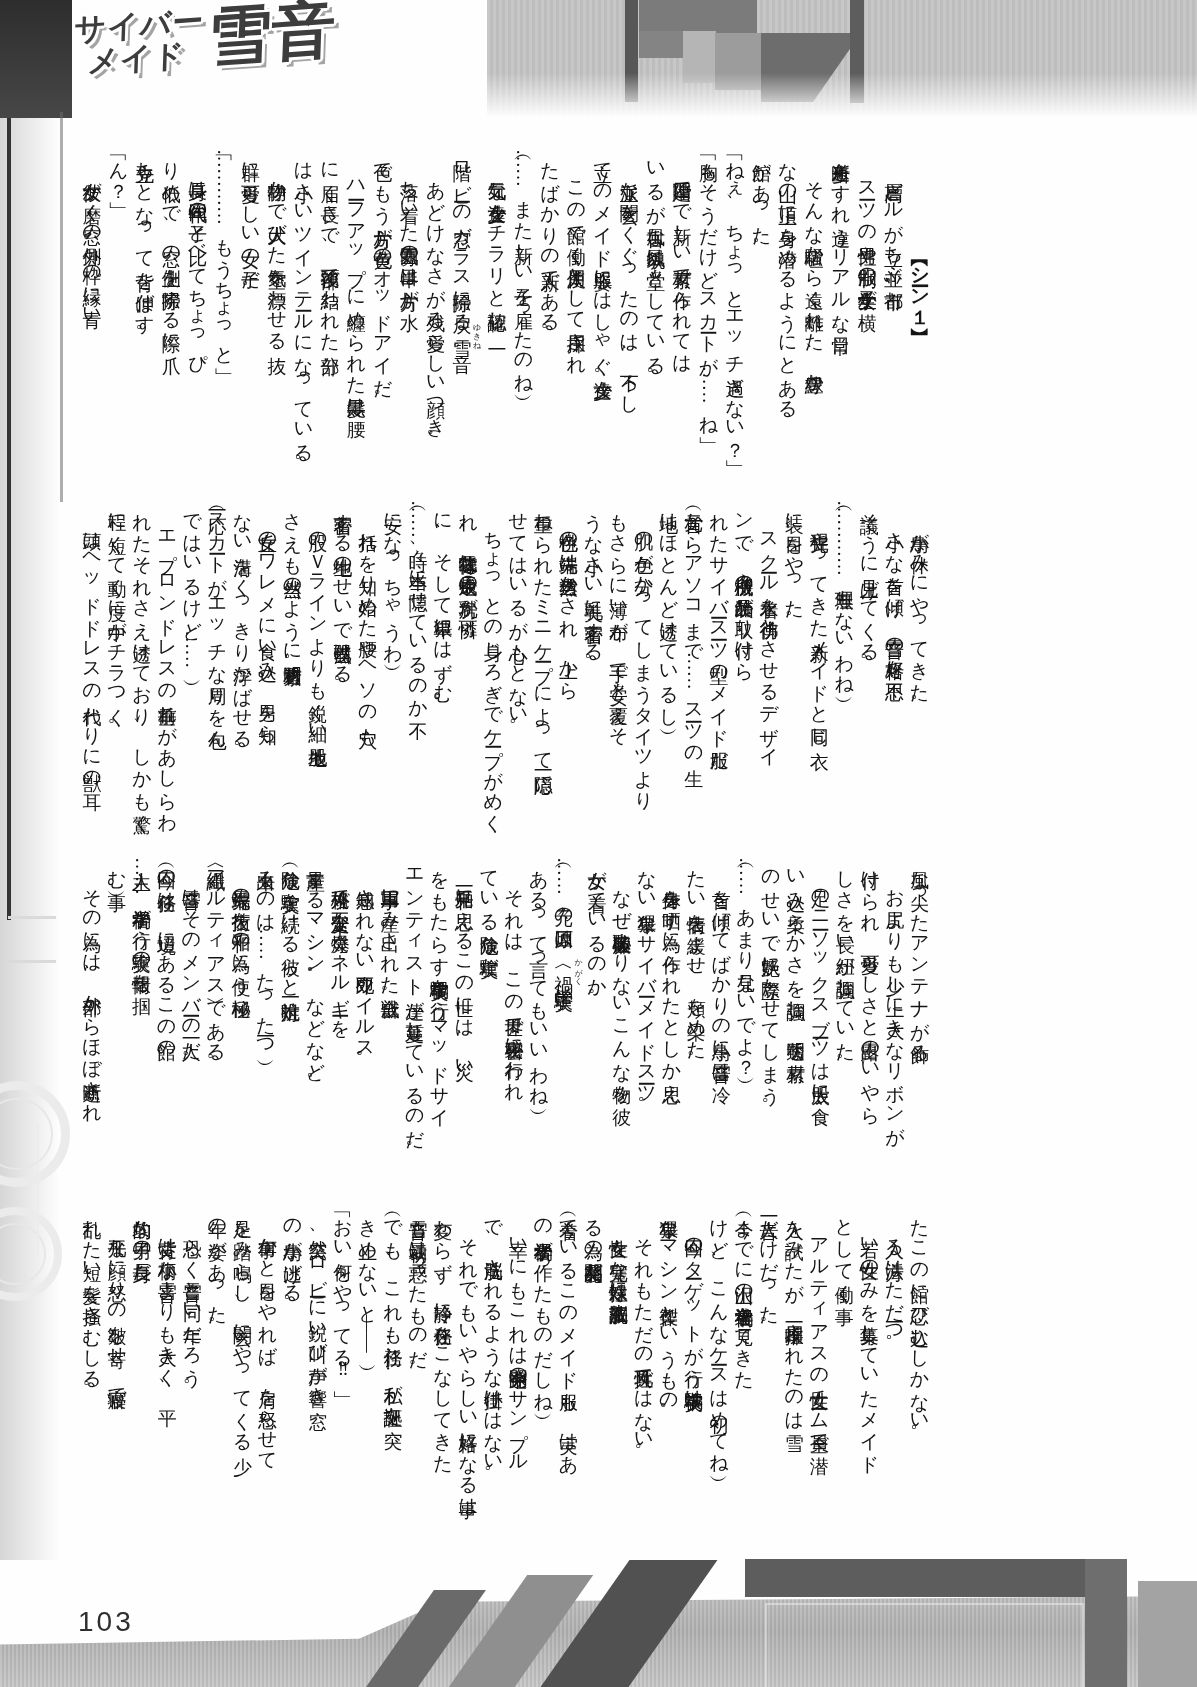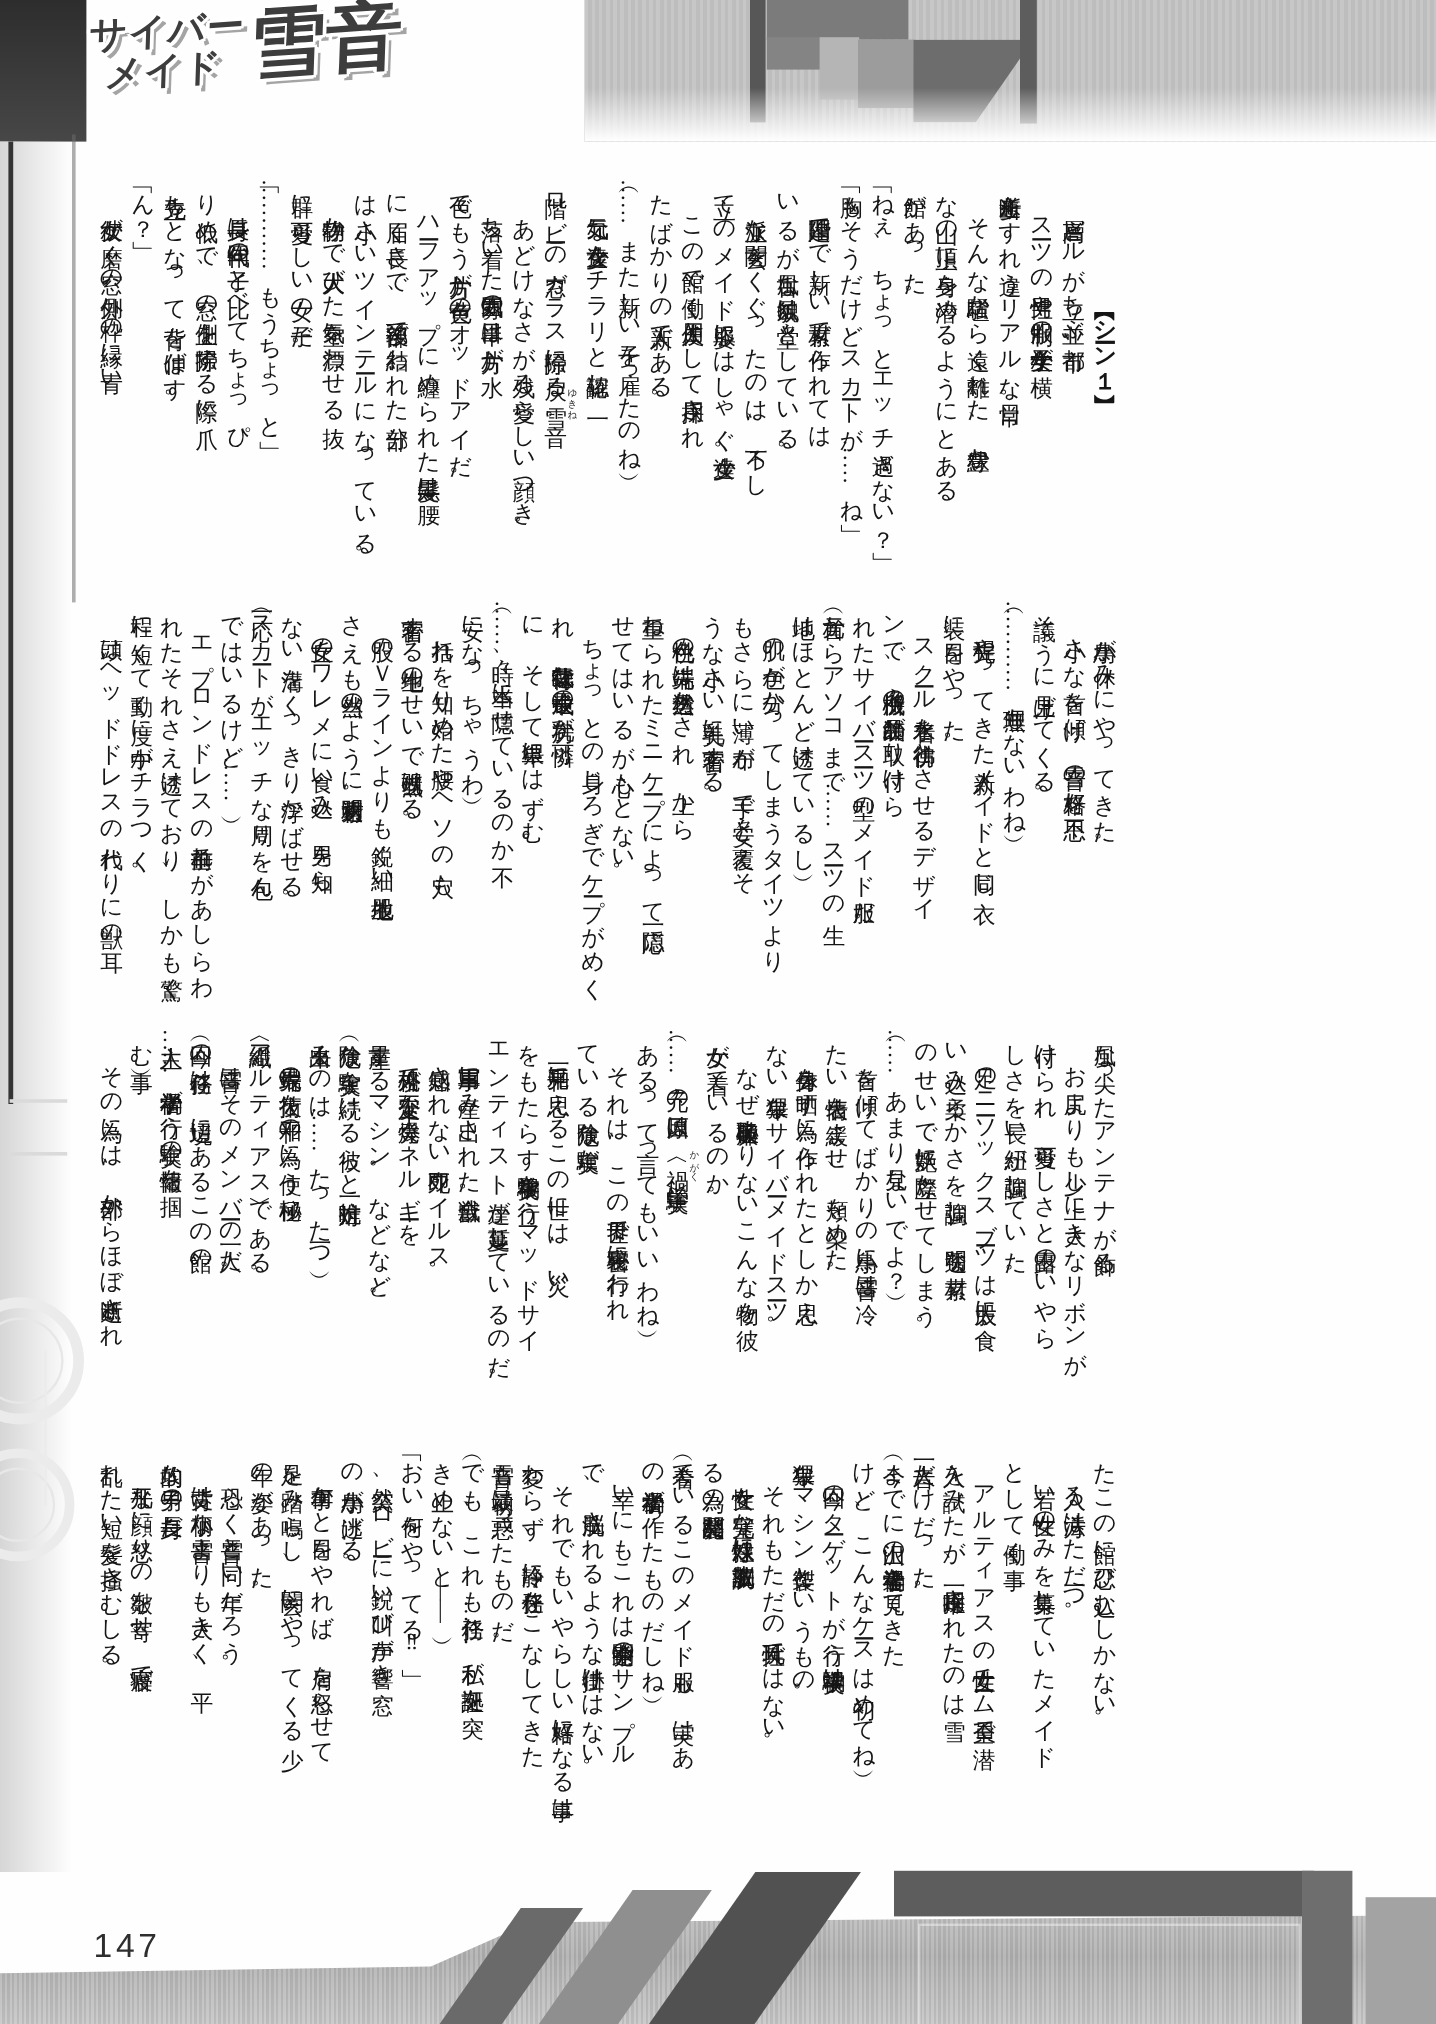--- a/index.html
+++ b/index.html
@@ -283,21 +283,21 @@
     <div class="vline" style="margin-top: 19px;">何事かと目をやれば、肩を怒らせて</div>
     <div class="vline">足を踏み鳴らし、玄関にやってくる少</div>
     <div class="vline">年の姿があった。</div>
     <div class="vline" style="margin-top: 19px;">恐らく雪音と同い年だろう。</div>
     <div class="vline" style="margin-top: 19px;">背丈は小柄な雪音よりも大きく、平</div>
     <div class="vline">均的な男子の身長だ。</div>
     <div class="vline" style="margin-top: 19px;">平凡な顔に怒りの皺を寄せ、寝癖で</div>
     <div class="vline">乱れた短い髪を掻きむしる。</div>
   </div>
 
-<div id="page-number">147</div>
+<div id="page-number">103</div>
 <div class="bottom-deco">
   <div class="bottom-gray"></div>
   <div class="bd bd1"></div>
   <div class="bd bd2"></div>
   <div class="bd bd3"></div>
   <div class="bd bh"></div>
   <div class="bd bv"></div>
   <div class="bd brt"></div>
   <div class="bd bo"></div>
 </div>

